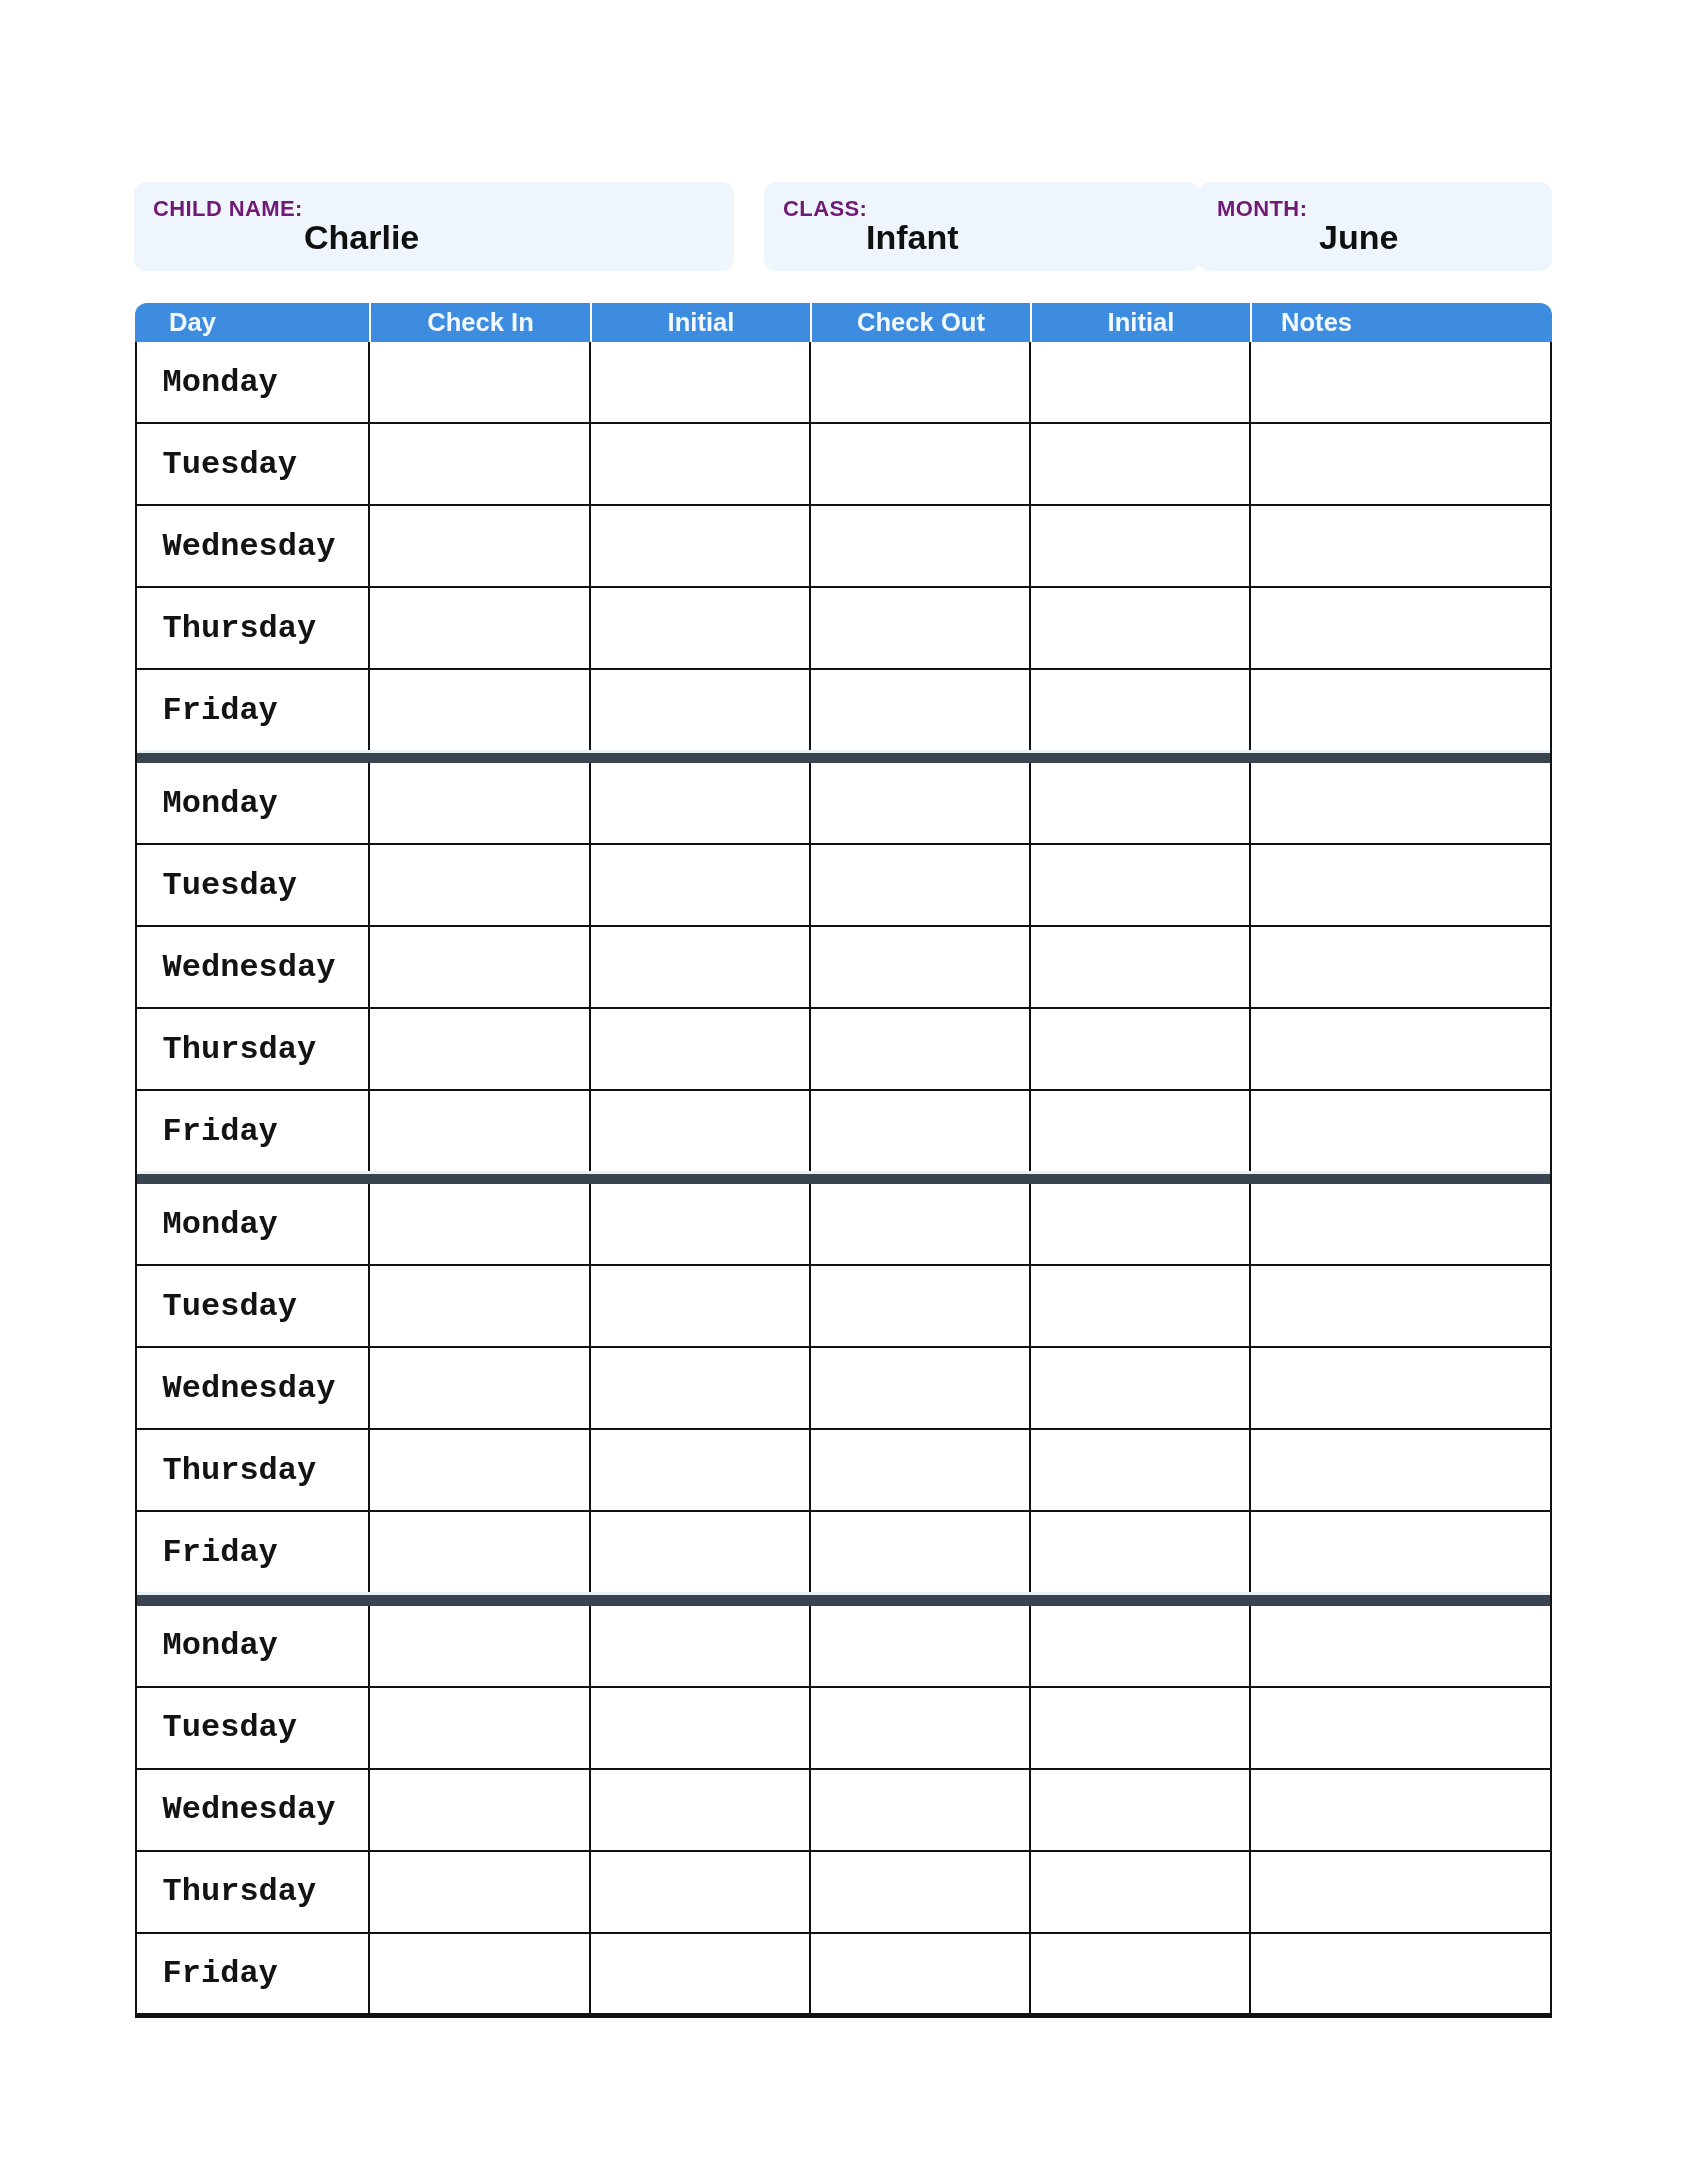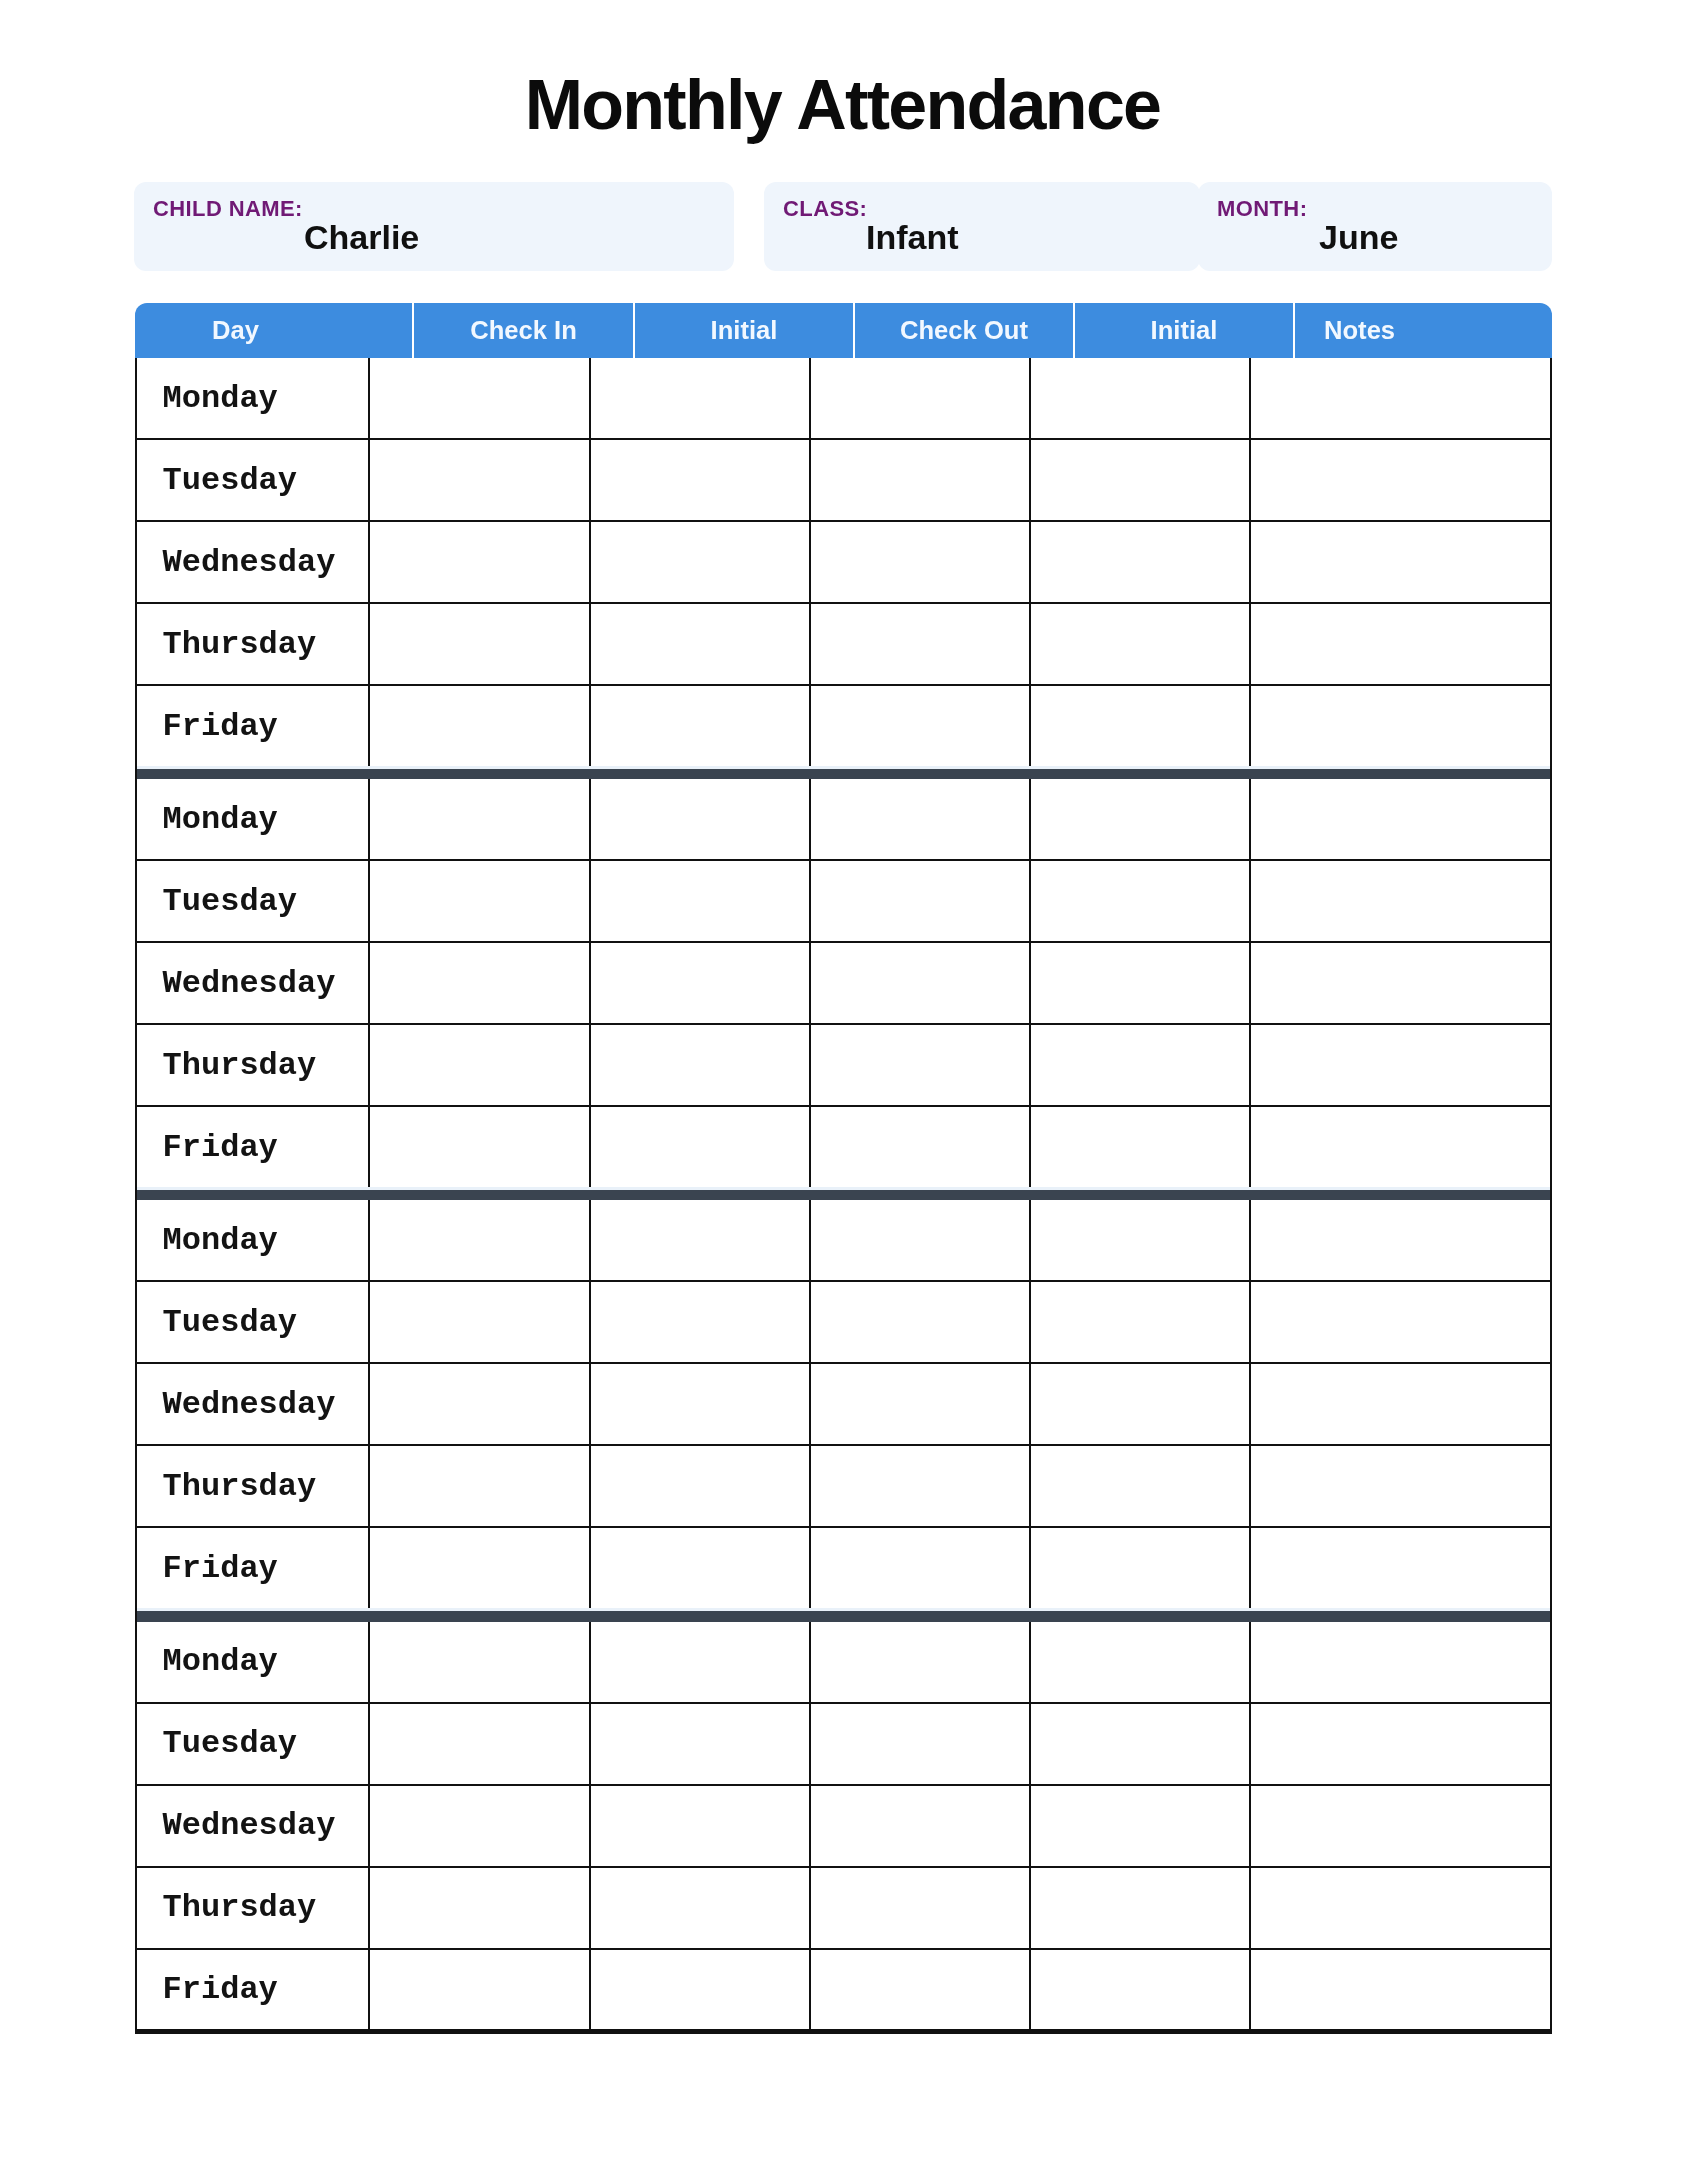--- a/index.html
+++ b/index.html
@@ -26,22 +26,22 @@
   }
   .field-value{
     position:absolute;top:36px;font-size:34px;font-weight:700;color:#101010;white-space:nowrap;
   }
   .fb-child .field-value{left:170px;}
   .fb-class .field-value{left:102px;}
   .fb-month .field-value{left:121px;}
   
   .att-table{position:absolute;left:135px;top:303px;width:1417px;}
   .thead{
-    display:flex;height:55px;background:#3d8cdf;border-radius:12px 12px 0 0;
-    align-items:flex-end;box-sizing:border-box;padding-left:43px;
+    display:flex;height:39px;background:#3d8cdf;border-radius:12px 12px 0 0;
+    align-items:flex-end;box-sizing:border-box;
   }
   .th{
     box-sizing:border-box;height:100%;display:flex;align-items:center;justify-content:center;
     font-size:25.6px;font-weight:700;color:#f2f8ff;border-right:2.6px solid #ffffff;
   }
   .th:last-child{border-right:none;}
   .th.c-day{width:236px;justify-content:flex-start;padding-left:34px;}
   .th.c-in{width:221px;}
   .th.c-ini{width:220px;}
   .th.c-out{width:220px;}
@@ -63,21 +63,20 @@
   .cell.c-out{width:220px;}
   .cell.c-ini2{width:220px;}
   .cell.c-notes{flex:1;border-right:none;}
   .week-sep{height:10.2px;background:#3a4450;}
 </style>
 </head>
 <body>
 
 <div class="page">
 
-  <h1 class="title">Monthly Attendance</h1>
 
   <div class="field-box fb-child">
     <span class="field-label">CHILD NAME:</span>
     <span class="field-value">Charlie</span>
   </div>
   <div class="field-box fb-class">
     <span class="field-label">CLASS:</span>
     <span class="field-value">Infant</span>
   </div>
   <div class="field-box fb-month">

